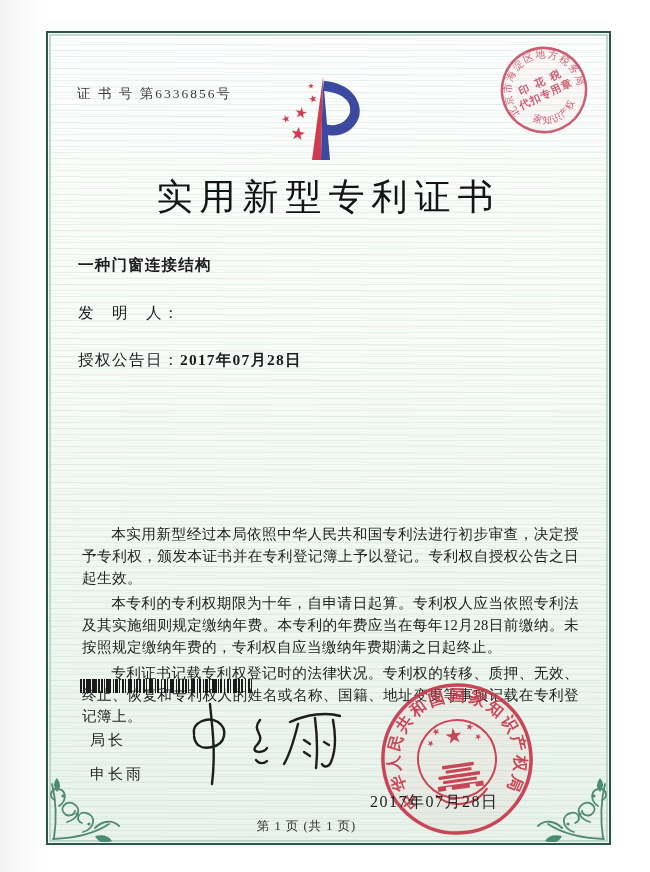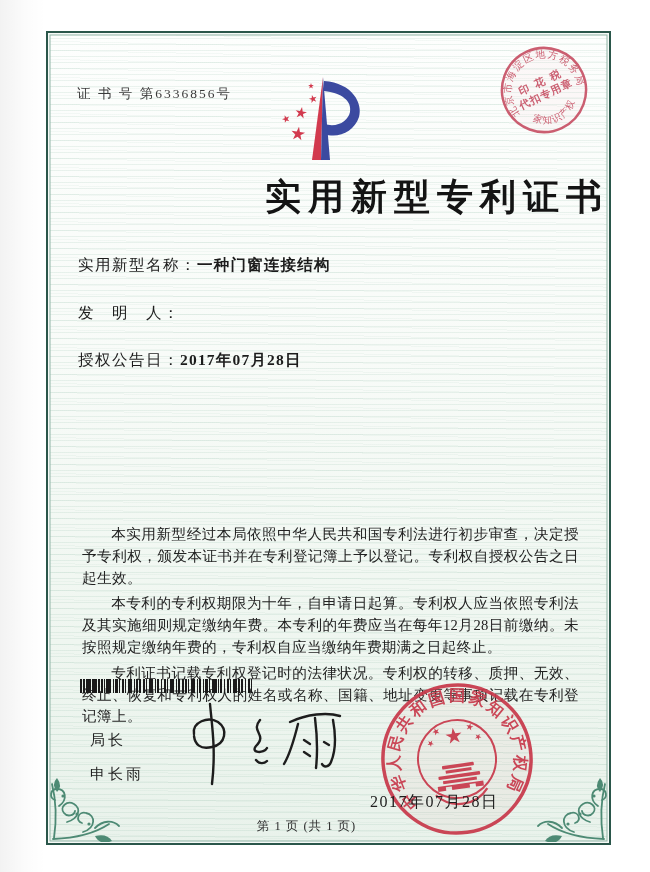--- a/index.html
+++ b/index.html
@@ -22,22 +22,22 @@
     background:
       repeating-linear-gradient(0deg,rgba(120,175,150,0.14) 0 1px,rgba(255,255,255,0) 1px 6px),
       repeating-linear-gradient(1.2deg,rgba(120,175,150,0.07) 0 1px,rgba(255,255,255,0) 1px 9px),
       linear-gradient(180deg,#fdfefd 0%,#f8fbf8 40%,#eff6f0 75%,#e9f2eb 100%);
   }
   .cert-number{
     position:absolute;left:29px;top:52px;font-size:13.5px;color:#3a3a3a;letter-spacing:2px;
   }
   .logo{position:absolute;left:229px;top:39px;width:92px;height:92px;}
   .cert-title{
-    position:absolute;left:0;top:140px;width:100%;text-align:right;
-    font-size:36px;font-weight:bold;color:#141414;letter-spacing:7px;white-space:nowrap;
+    position:absolute;left:0;top:140px;width:100%;text-align:center;
+    font-size:36px;font-weight:normal;color:#141414;letter-spacing:7px;white-space:nowrap;
   }
   .fields{position:absolute;left:30px;top:222px;right:24px;}
   .field-row{display:flex;margin-bottom:26.5px;font-size:15.5px;color:#1c1c1c;}
   .field-label{white-space:pre;letter-spacing:1.5px;}
   .field-value{letter-spacing:1.2px;font-weight:bold;}
   .body-text{
     position:absolute;left:30px;top:487px;right:26px;
     font-size:14.6px;line-height:21.8px;text-align:justify;color:#222;
   }
   .body-text p{margin:4px;text-indent:2em;letter-spacing:0.4px;}
@@ -107,21 +107,20 @@
     <text x="48" y="56" font-size="10.5" fill="#c5495e" text-anchor="middle" font-weight="bold" letter-spacing="1">代扣专用章</text>
     <text font-size="9.5" fill="#c5495e" letter-spacing="1">
       <textPath href="#taxBottom" startOffset="50%" text-anchor="middle">国家知识产权局</textPath>
     </text>
   </svg>
 
   <div class="cert-title">实用新型专利证书</div>
 
   <div class="fields">
     <div class="field-row">
-      <span class="field-label">实用新型名称：</span>
       <span class="field-value">一种门窗连接结构</span>
     </div>
     <div class="field-row">
       <span class="field-label">发　明　人：</span>
     </div>
     <div class="field-row">
       <span class="field-label">授权公告日：</span>
       <span class="field-value">2017年07月28日</span>
     </div>
   </div>

